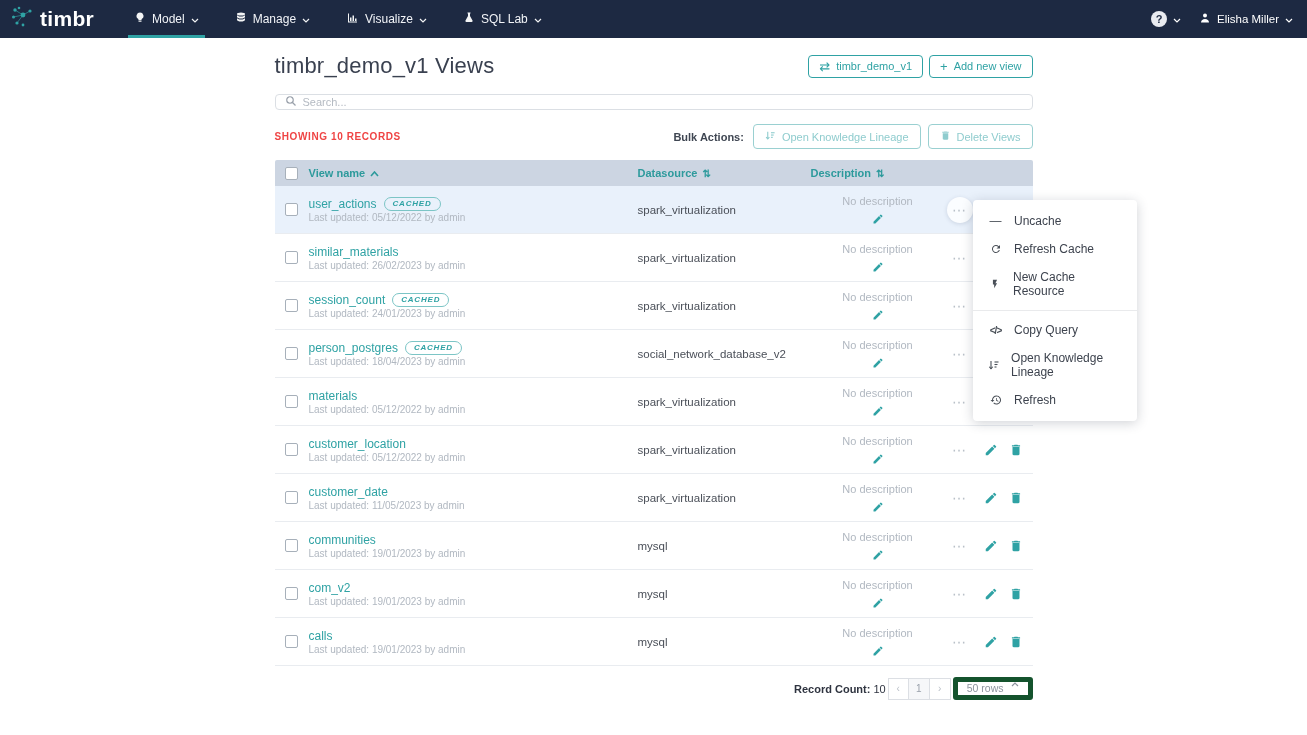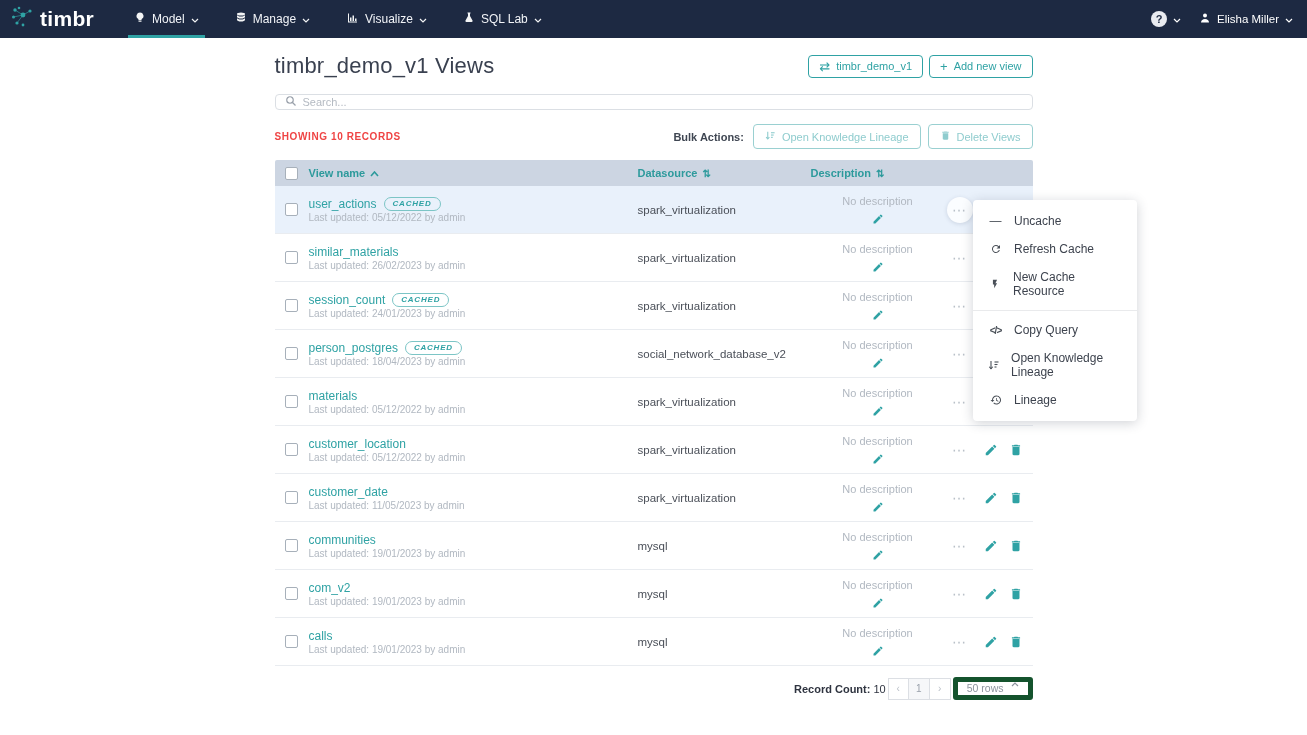--- a/index.html
+++ b/index.html
@@ -654,15 +654,15 @@
         </svg>
     </span>
     <span>Open Knowledge Lineage</span>
   </div>
   <div class="ctx-item">
     <span class="ctx-ic">
       <svg width="12" height="12" viewBox="0 0 24 24" fill="#4a5058">
           <path d="M13 3a9 9 0 0 0-9 9H1l3.9 3.9L8.8 12H6a7 7 0 1 1 2.05 4.95l-1.42 1.42A9 9 0 1 0 13 3zm-1 5v5l4.25 2.52.77-1.28-3.52-2.09V8H12z"></path>
         </svg>
     </span>
-    <span>Lineage</span>
+    <span>Refresh</span>
   </div>
 </div>
 
 </body></html>

